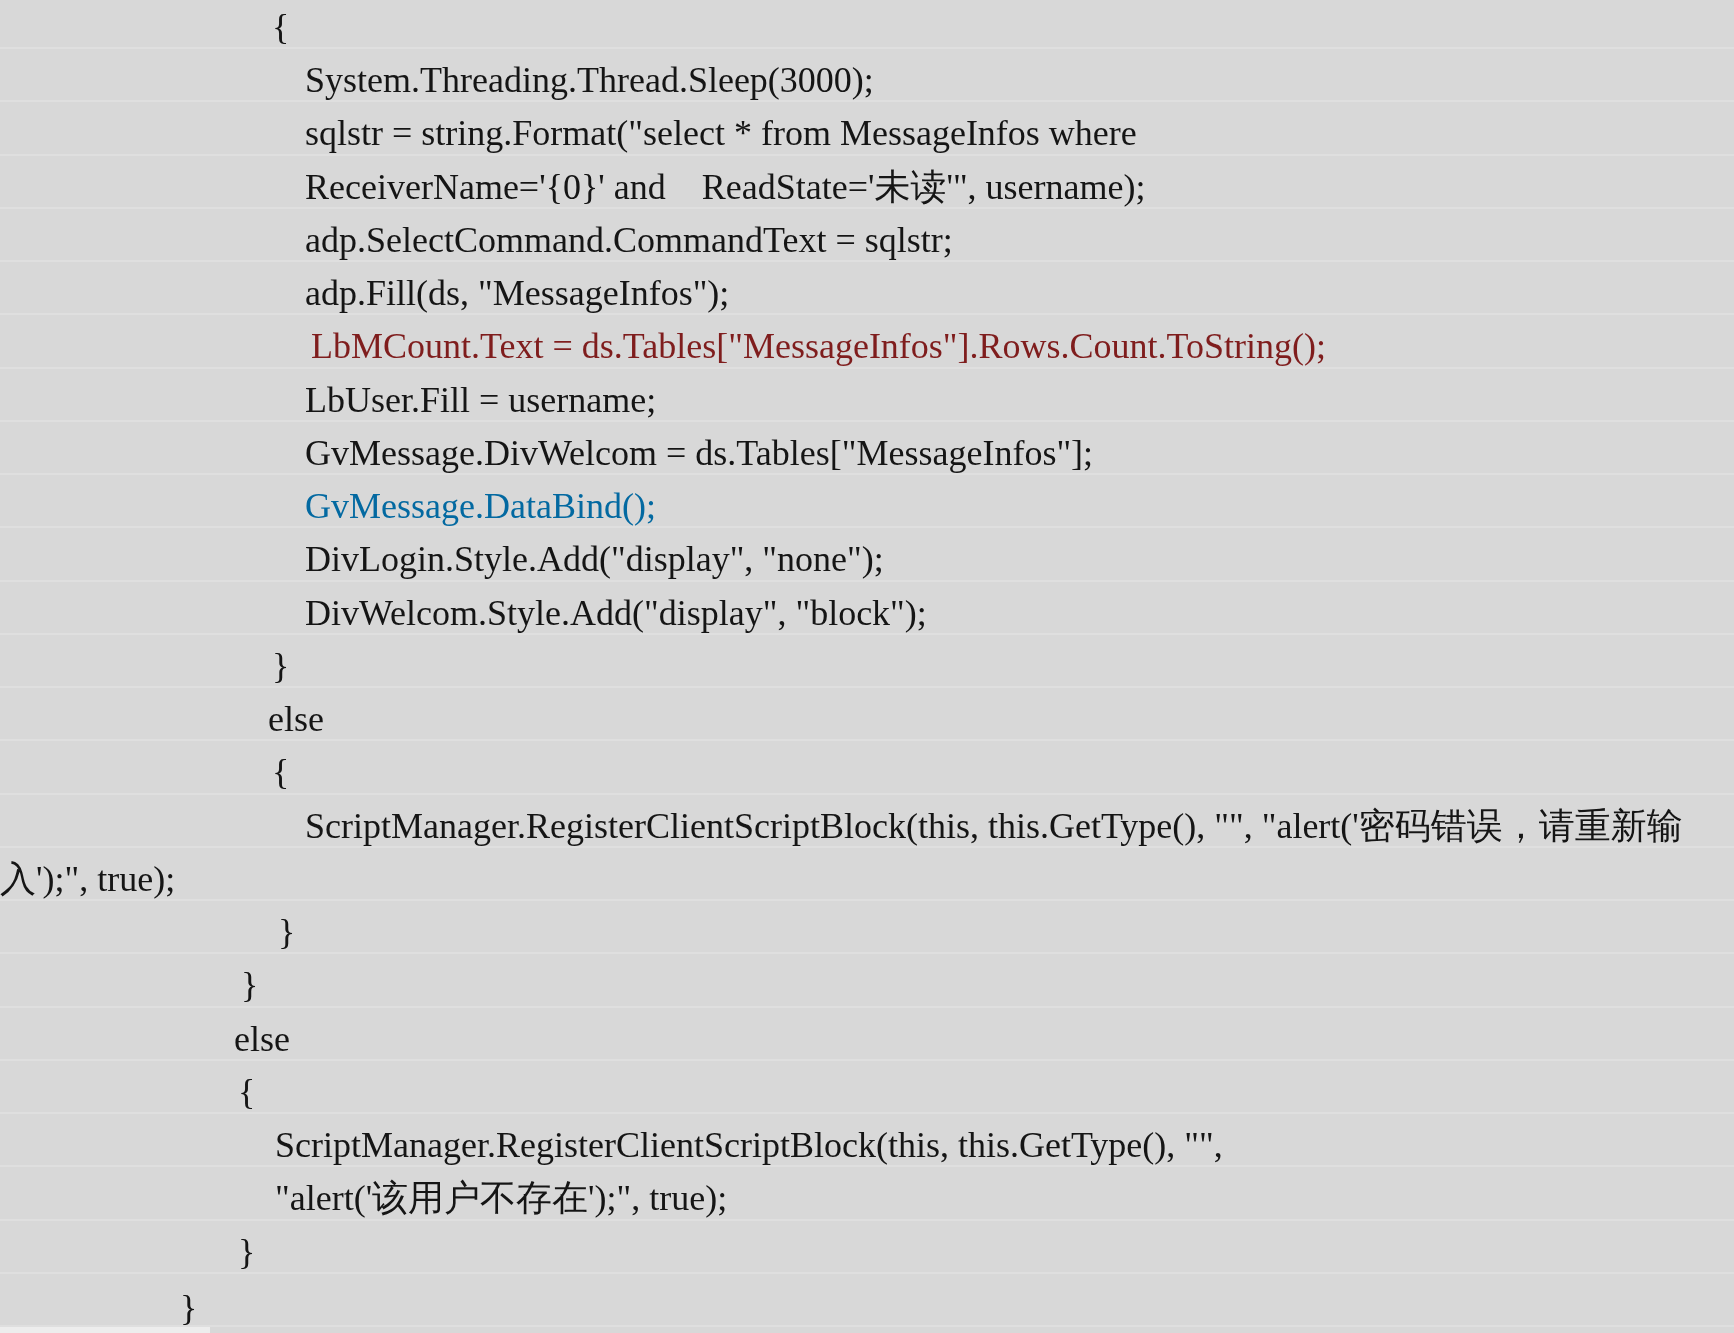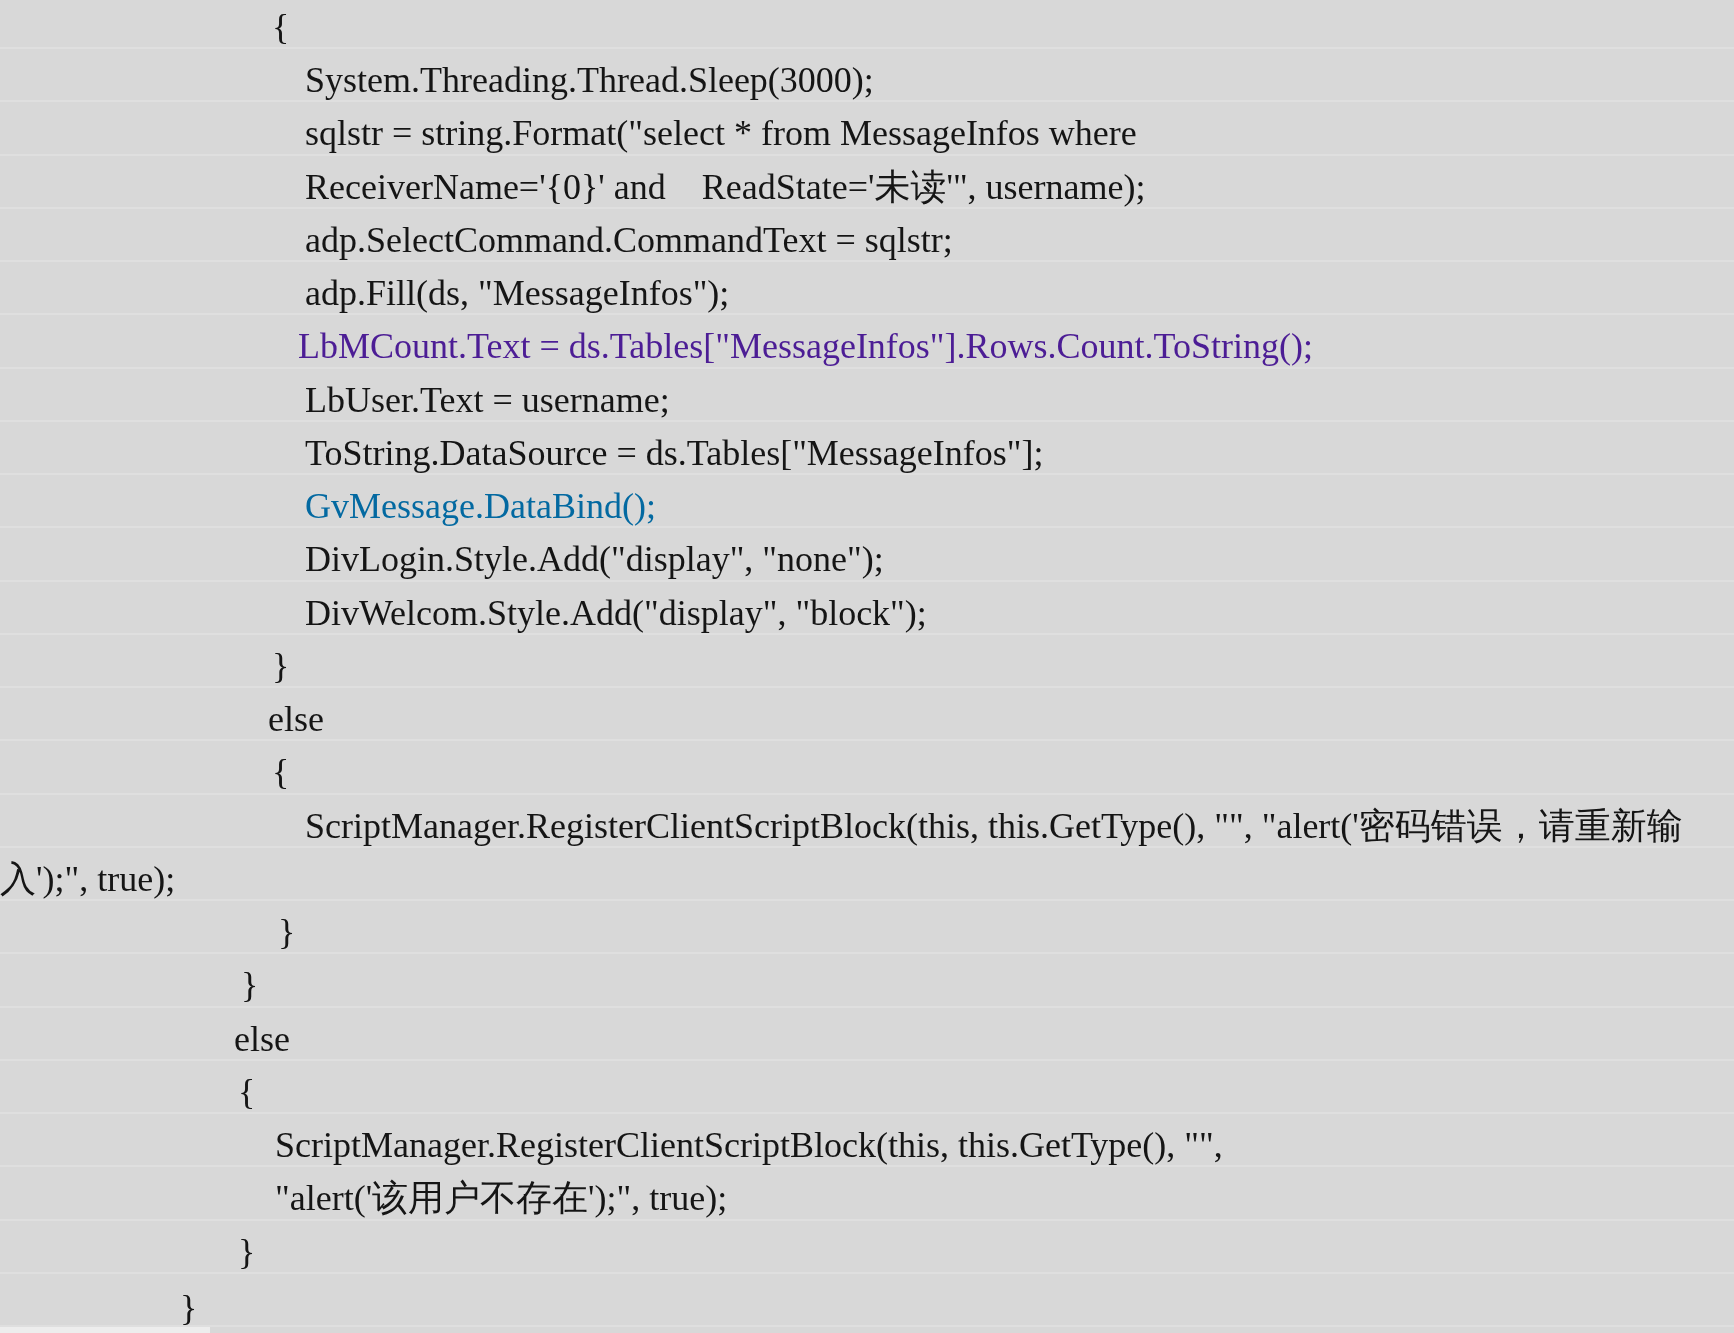--- a/index.html
+++ b/index.html
@@ -76,23 +76,23 @@
       <div class="scan-stripe" style="top: 1325px;"></div>
     </div>
   <div class="scan-artifact-bottom"></div>
   <div id="code-block">
       <div class="code-line" style="left: 272px; top: 2px; color: rgb(21, 21, 21);">{</div>
       <div class="code-line" style="left: 305px; top: 55px; color: rgb(21, 21, 21); text-align: right;">System.Threading.Thread.Sleep(3000);</div>
       <div class="code-line" style="left: 305px; top: 108px; color: rgb(21, 21, 21);">sqlstr = string.Format("select * from MessageInfos where</div>
       <div class="code-line" style="left: 305px; top: 162px; color: rgb(21, 21, 21);">ReceiverName='{0}' and    ReadState='未读'", username);</div>
       <div class="code-line" style="left: 305px; top: 215px; color: rgb(21, 21, 21);">adp.SelectCommand.CommandText = sqlstr;</div>
       <div class="code-line" style="left: 305px; top: 268px; color: rgb(21, 21, 21);">adp.Fill(ds, "MessageInfos");</div>
-      <div class="code-line" style="left: 298px; top: 321px; color: #4c1d95;">LbMCount.Text = ds.Tables["MessageInfos"].Rows.Count.ToString();</div>
-      <div class="code-line" style="left: 305px; top: 375px; color: rgb(21, 21, 21);">LbUser.Text = username;</div>
-      <div class="code-line" style="left: 305px; top: 428px; color: rgb(21, 21, 21);">ToString.DataSource = ds.Tables["MessageInfos"];</div>
+      <div class="code-line" style="left: 311px; top: 321px; color: #7f1d1d;">LbMCount.Text = ds.Tables["MessageInfos"].Rows.Count.ToString();</div>
+      <div class="code-line" style="left: 305px; top: 375px; color: rgb(21, 21, 21);">LbUser.Fill = username;</div>
+      <div class="code-line" style="left: 305px; top: 428px; color: rgb(21, 21, 21);">GvMessage.DivWelcom = ds.Tables["MessageInfos"];</div>
       <div class="code-line" style="left: 305px; top: 481px; color: #0369a1;">GvMessage.DataBind();</div>
       <div class="code-line" style="left: 305px; top: 534px; color: rgb(21, 21, 21);">DivLogin.Style.Add("display", "none");</div>
       <div class="code-line" style="left: 305px; top: 588px; color: rgb(21, 21, 21);">DivWelcom.Style.Add("display", "block");</div>
       <div class="code-line" style="left: 272px; top: 641px; color: rgb(21, 21, 21);">}</div>
       <div class="code-line" style="left: 268px; top: 694px; color: rgb(21, 21, 21);">else</div>
       <div class="code-line" style="left: 272px; top: 747px; color: rgb(21, 21, 21);">{</div>
       <div class="code-line" style="left: 305px; top: 801px; color: rgb(21, 21, 21);">ScriptManager.RegisterClientScriptBlock(this, this.GetType(), "", "alert('密码错误，请重新输</div>
       <div class="code-line" style="left: 0px; top: 854px; color: rgb(21, 21, 21);">入');", true);</div>
       <div class="code-line" style="left: 278px; top: 907px; color: rgb(21, 21, 21);">}</div>
       <div class="code-line" style="left: 241px; top: 960px; color: rgb(21, 21, 21);">}</div>

